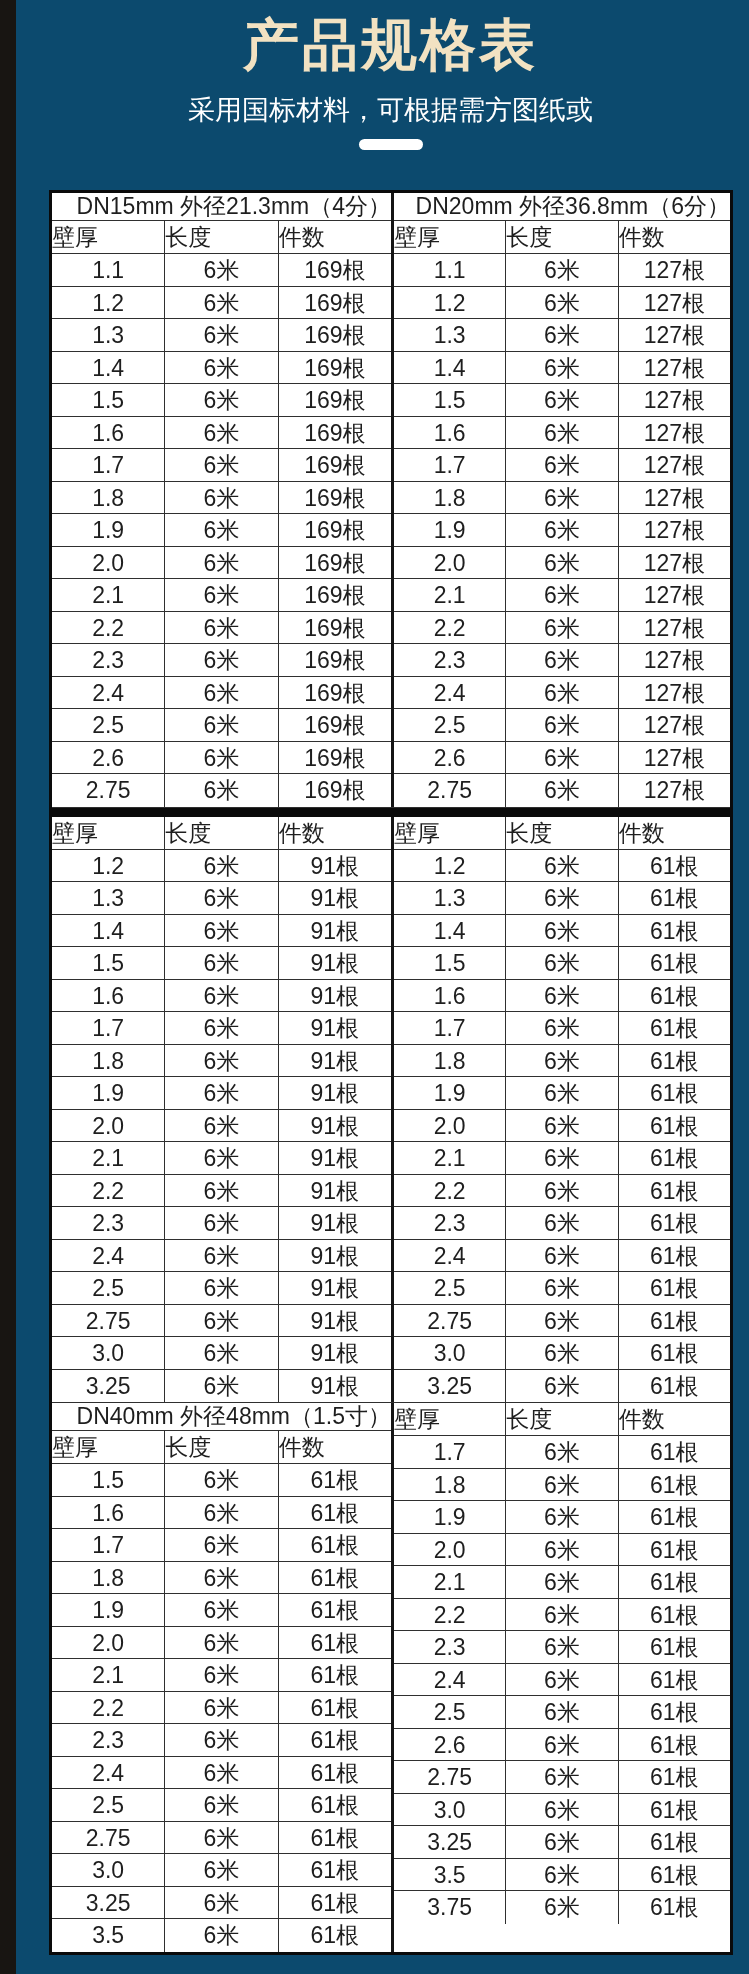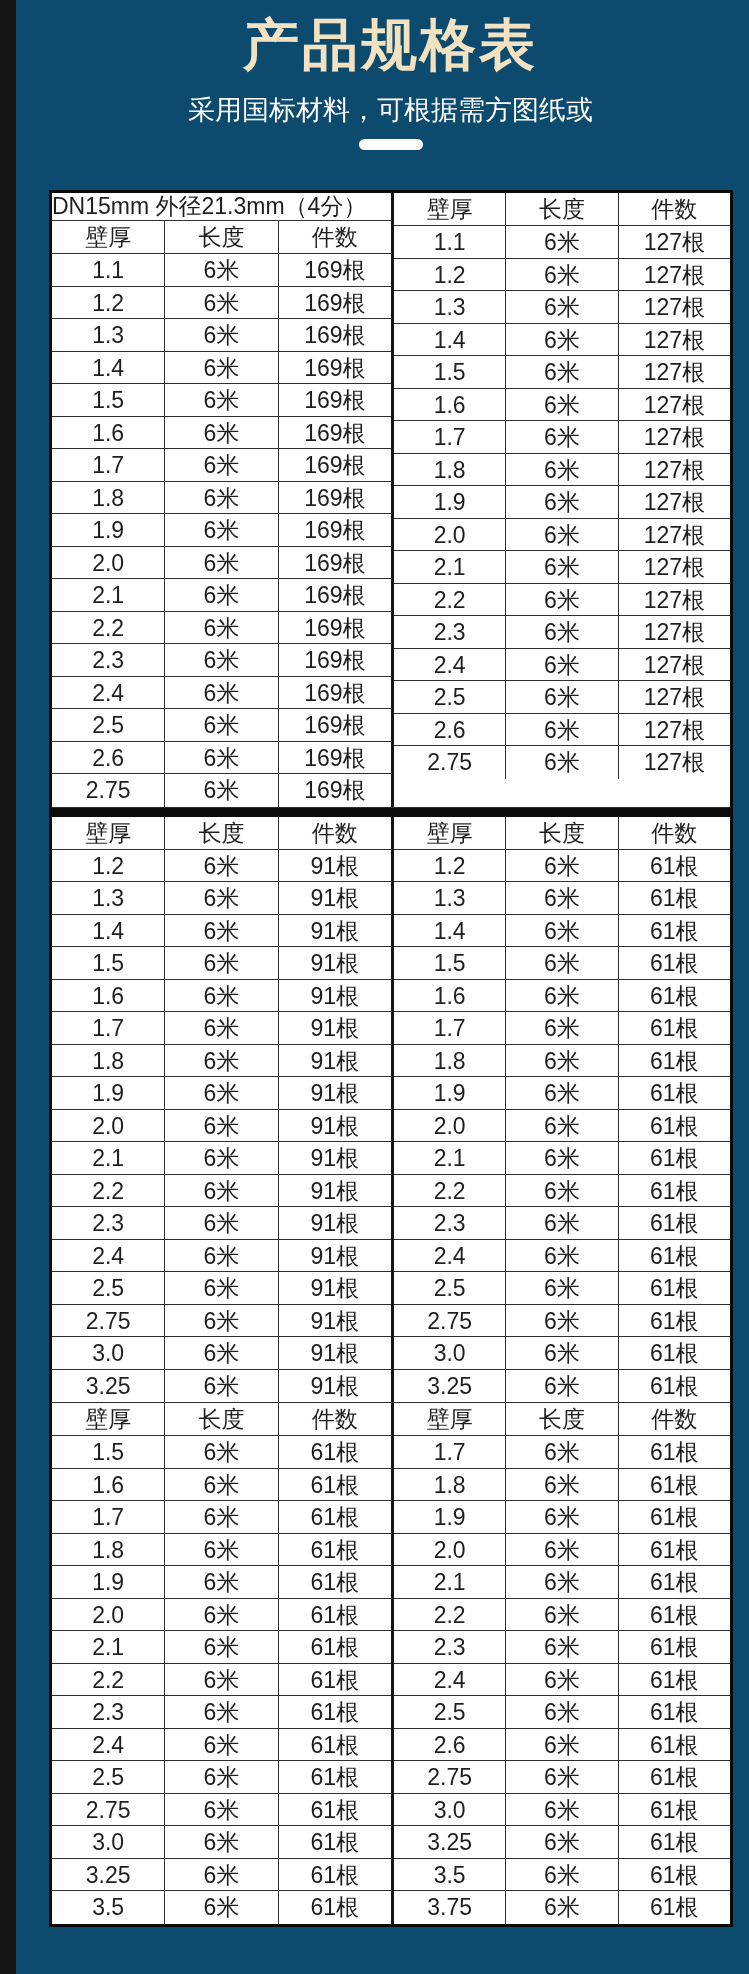--- a/index.html
+++ b/index.html
@@ -51,33 +51,33 @@
     box-sizing: border-box;
     background: #ffffff;
     border: 3px solid #0a0a0a;
   }
   .group { display: flex; }
   .half { width: 50%; box-sizing: border-box; }
   .half.right { border-left: 3px solid #141414; }
   .g-header {
     height: 27px;
     line-height: 27px;
-    text-align: left;
+    text-align: right;
     font-size: 23px;
     color: #1e1e1e;
     border-bottom: 1.5px solid #2f2f2f;
     white-space: nowrap;
     overflow: hidden;
   }
   .cols { display: flex; }
   .hc {
     flex: 1;
     height: 33px;
     line-height: 33px;
-    text-align: center;
+    text-align: left;
     font-size: 23px;
     color: #1e1e1e;
     border-right: 1.5px solid #2f2f2f;
     border-bottom: 1.5px solid #2f2f2f;
     box-sizing: border-box;
   }
   .hc:last-child { border-right: none; }
   .tr { display: flex; height: 32.5px; }
   .td {
     flex: 1;
@@ -200,20 +200,21 @@
               <div class="td">169根</div>
             </div>
             <div class="tr">
               <div class="td">2.75</div>
               <div class="td">6米</div>
               <div class="td">169根</div>
             </div>
           </div>
       </div>
       <div class="half right">
+        <div class="g-header">DN20mm 外径36.8mm（6分）</div>
         <div class="cols">
           <div class="hc">壁厚</div>
           <div class="hc">长度</div>
           <div class="hc">件数</div>
         </div>
         <div class="rows">
             <div class="tr">
               <div class="td">1.1</div>
               <div class="td">6米</div>
               <div class="td">127根</div>
@@ -490,20 +491,21 @@
               <div class="td">3.25</div>
               <div class="td">6米</div>
               <div class="td">61根</div>
             </div>
           </div>
       </div>
     </div>
 
     <div class="group" style="border-top:1.5px solid #2f2f2f;">
       <div class="half">
+        <div class="g-header">DN40mm 外径48mm（1.5寸）</div>
         <div class="cols">
           <div class="hc">壁厚</div>
           <div class="hc">长度</div>
           <div class="hc">件数</div>
         </div>
         <div class="rows">
             <div class="tr">
               <div class="td">1.5</div>
               <div class="td">6米</div>
               <div class="td">61根</div>

